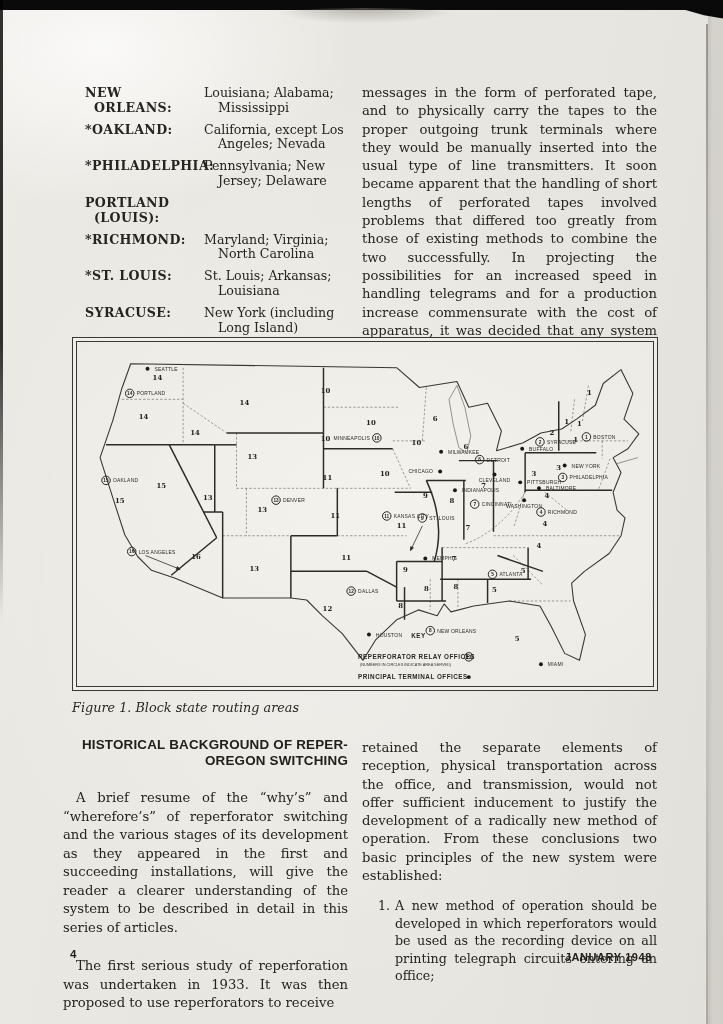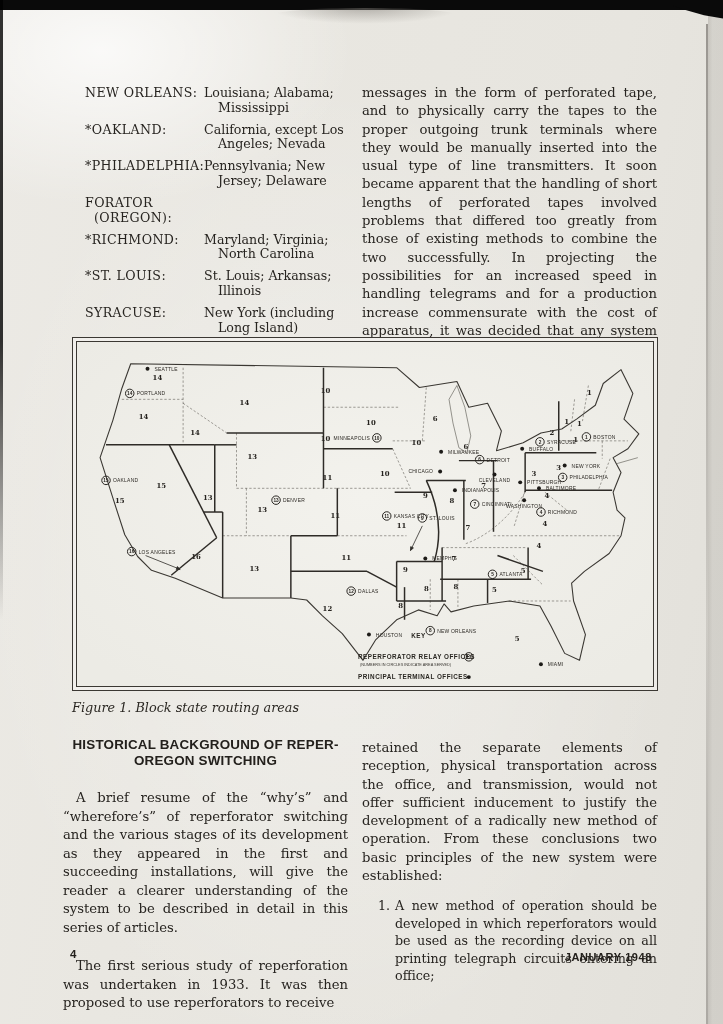--- a/index.html
+++ b/index.html
@@ -17,33 +17,33 @@
   .crease-right-line{position:absolute;top:24px;right:15px;width:2px;height:1000px;
       background:linear-gradient(rgba(90,85,80,.55), rgba(140,136,130,.25) 60%, rgba(90,85,80,.4));}
   .corner-fold{position:absolute;top:0;right:0;width:50px;height:32px;background:#0a0a0a;
       clip-path:polygon(0 0,100% 0,100% 58%,62% 48%,18% 28%,0 18%);}
   .top-dip{position:absolute;top:8px;left:270px;width:190px;height:16px;border-radius:50%;
       background:radial-gradient(ellipse at 50% 0%, rgba(130,126,120,.5), rgba(130,126,120,0) 70%);}
 
   
   .routing-list{position:absolute;left:85px;top:86px;width:262px;font-size:12.6px;line-height:14.6px;}
   .rl-entry{display:grid;grid-template-columns:119px 1fr;margin-bottom:7.5px;}
-  .rl-city{letter-spacing:.4px;padding-left:9px;text-indent:-9px;}
+  .rl-city{letter-spacing:.4px;padding-left:9px;text-indent:-9px;font-weight:bold;}
   .rl-area{padding-left:14px;text-indent:-14px;}
   .rl-rule{width:72px;height:1px;background:#35322d;margin:8px 0 4px 0;}
   .rl-footnote{font-size:12.2px;}
 
   
   .col{position:absolute;text-align:justify;}
   .col p{margin:0;}
   .intro-col{left:362px;top:84px;width:295px;font-size:13.2px;line-height:18.3px;}
   .left-col{left:63px;top:737px;width:285px;font-size:13.2px;line-height:18.5px;}
   .right-col{left:362px;top:739px;width:295px;font-size:13.2px;line-height:18.3px;}
   .sec-head{font-family:"Liberation Sans", sans-serif;font-weight:bold;font-size:13.4px;
-      line-height:16px;text-align:center;letter-spacing:.2px;margin:0 0 9px 0;color:#23201c;}
+      line-height:16px;text-align:right;letter-spacing:.2px;margin:0 0 9px 0;color:#23201c;}
   .left-col p.ind, .right-col p.ind{text-indent:13px;margin-top:20px;}
   .left-col p + p{margin-top:1px;}
   .num-item{display:grid;grid-template-columns:17px 1fr;margin-top:12px;margin-left:16px;
       font-size:12.7px;line-height:17.4px;text-align:justify;}
 
   
   .figure{position:absolute;left:72px;top:337px;width:586px;}
   .map-frame{border:1.2px solid #3b3833;padding:3px;background:rgba(248,247,243,.45);}
   .map-inner{border:1px solid #3b3833;}
   svg.map{display:block;width:576px;height:344px;background:
@@ -88,29 +88,29 @@
         </div>
         <div class="rl-entry">
           <div class="rl-city">*OAKLAND:</div>
           <div class="rl-area">California, except Los Angeles; Nevada</div>
         </div>
         <div class="rl-entry">
           <div class="rl-city">*PHILADELPHIA:</div>
           <div class="rl-area">Pennsylvania; New Jersey; Delaware</div>
         </div>
         <div class="rl-entry">
-          <div class="rl-city">FORATOR (OREGON):</div>
+          <div class="rl-city">PORTLAND (LOUIS):</div>
         </div>
         <div class="rl-entry">
           <div class="rl-city">*RICHMOND:</div>
           <div class="rl-area">Maryland; Virginia; North Carolina</div>
         </div>
         <div class="rl-entry">
           <div class="rl-city">*ST. LOUIS:</div>
-          <div class="rl-area">St. Louis; Arkansas; Illinois</div>
+          <div class="rl-area">St. Louis; Arkansas; Louisiana</div>
         </div>
         <div class="rl-entry">
           <div class="rl-city">SYRACUSE:</div>
           <div class="rl-area">New York (including Long Island)</div>
         </div>
       </div>
     <div class="rl-rule"></div>
     <div class="rl-footnote">*Offices installed and in operation prior to 1948.</div>
   </div>
 

